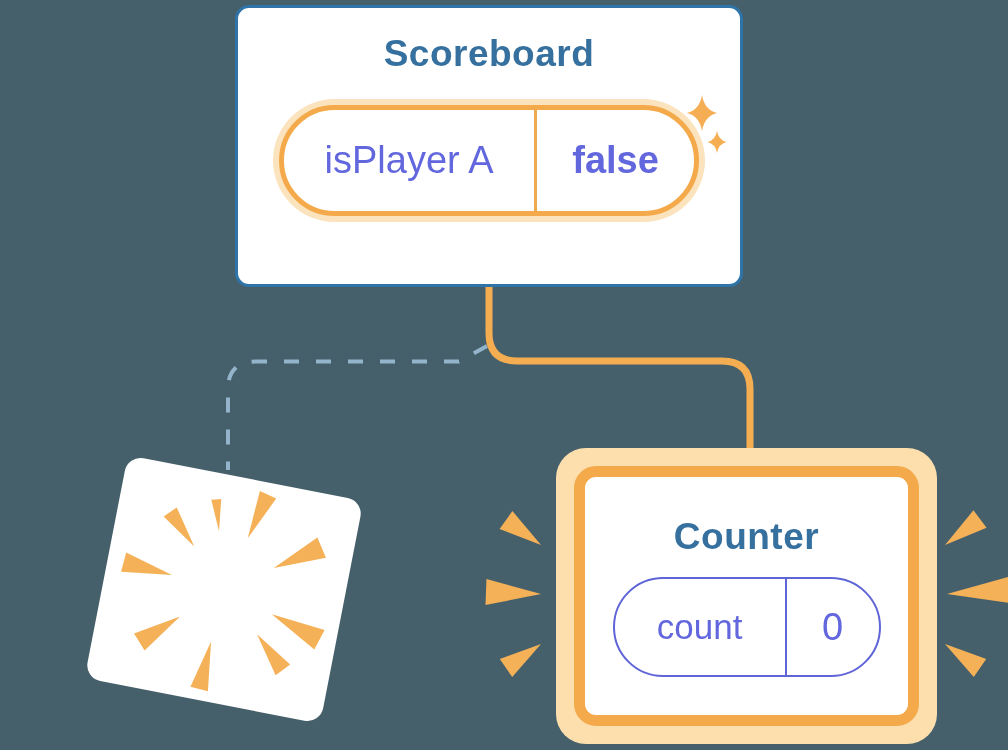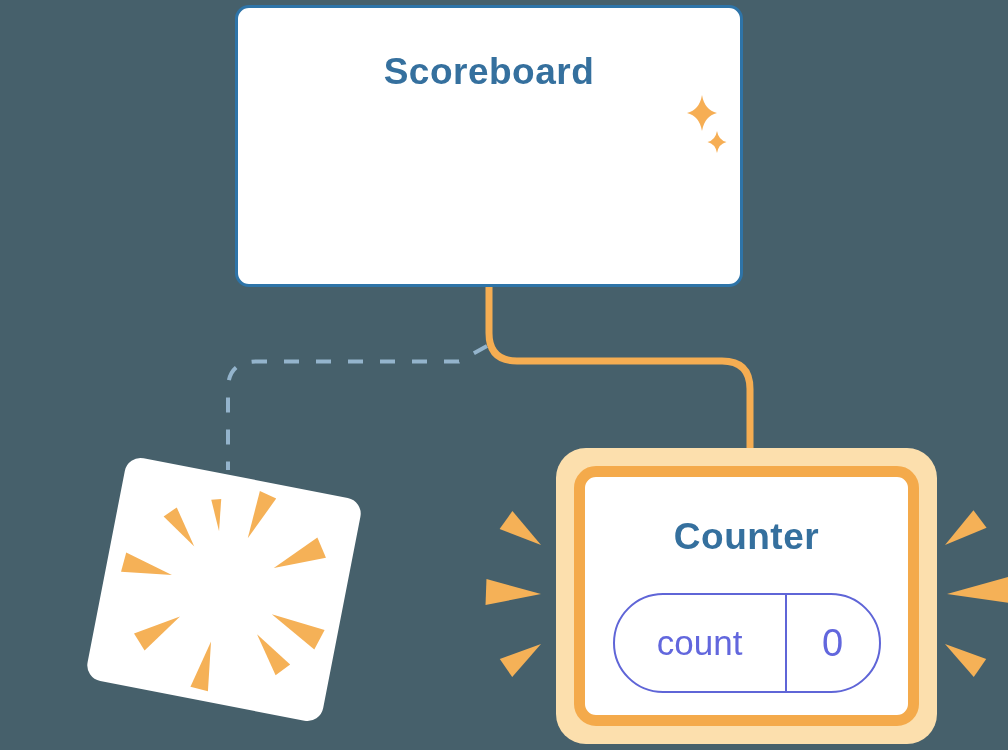--- a/index.html
+++ b/index.html
@@ -21,21 +21,21 @@
   .dashed-line{fill:none;stroke:var(--dashed-line);stroke-width:4;stroke-dasharray:15 17;}
 
   .destroyed-card{
     position:absolute;left:104px;top:476px;width:240px;height:227px;
     background:var(--card-bg);border-radius:16px;transform:rotate(11deg);
   }
 
   .card.scoreboard{
     position:absolute;left:235px;top:5px;width:508px;height:282px;
     background:var(--card-bg);border:3px solid var(--scoreboard-border);
-    border-radius:14px;box-sizing:border-box;padding-top:44px;
+    border-radius:14px;box-sizing:border-box;padding-top:26px;
   }
   .card-title{
     text-align:center;font-size:37px;font-weight:700;line-height:40px;
     color:var(--title-text);letter-spacing:0.5px;
   }
   .scoreboard-pill{
     width:432px;margin:25px auto 0;background:var(--orange-halo);
     border-radius:999px;padding:6px;box-sizing:border-box;
   }
   .pill-inner{
@@ -54,21 +54,21 @@
 
   .counter-outer{
     position:absolute;left:556px;top:448px;width:381px;height:296px;
     background:var(--counter-halo);border-radius:30px;padding:18px;box-sizing:border-box;
   }
   .counter-inner{
     height:100%;background:var(--card-bg);border:11px solid var(--orange);
     border-radius:22px;box-sizing:border-box;padding-top:40px;
   }
   .cpill{
-    width:268px;height:100px;margin:36px auto 0;background:var(--card-bg);
+    width:268px;height:100px;margin:20px auto 0;background:var(--card-bg);
     border:2px solid var(--state-border);border-radius:999px;
     display:flex;box-sizing:border-box;overflow:hidden;
   }
   .cpill-key{
     flex:0 0 64.5%;display:flex;align-items:center;justify-content:center;
     font-size:35px;color:var(--state-text);border-right:2px solid var(--state-border);
   }
   .cpill-value{
     flex:1;display:flex;align-items:center;justify-content:center;
     font-size:38px;color:var(--state-text);
@@ -101,20 +101,26 @@
         <polygon points="160.95580729067356,151.19190816349993 186.99738492135458,187.7820193208224 199.27335540247952,174.6176526916773" fill="#f5b157"></polygon>
         <polygon points="117.17385836288105,166.92599487674698 105.62173069418564,215.38781847353462 123.59706231976797,216.3298656859076" fill="#f5b157"></polygon>
         <polygon points="81.96960751580313,148.46391472324993 40.04464623745796,173.88629899005815 53.684613438707935,188.51337302244156" fill="#f5b157"></polygon>
         <polygon points="66.13154128596949,109.23315041781726 16.950903510419515,95.76968622801277 15.555774035537018,115.72096723320925" fill="#f5b157"></polygon>
         <polygon points="82.59433038239014,76.87776473613215 57.939325731838764,41.94739477414506 46.82479180449481,53.45683157956348" fill="#f5b157"></polygon>
       </svg>
   </div>
 
   <div class="card scoreboard">
     <div class="card-title">Scoreboard</div>
+    <div class="scoreboard-pill">
+      <div class="pill-inner">
+        <div class="pill-key">isPlayer A</div>
+        <div class="pill-value">false</div>
+      </div>
+    </div>
     <svg class="sparkles" id="sparkles" width="85" height="90" viewBox="0 0 85 90">
         <path d="M 34 17 Q 36.55 31.94 49 35 Q 36.55 38.06 34 53 Q 31.45 38.06 19 35 Q 31.45 31.94 34 17 Z" fill="#f6ae54"></path>
         <path d="M 49 53 Q 50.615 62.13 58.5 64 Q 50.615 65.87 49 75 Q 47.385 65.87 39.5 64 Q 47.385 62.13 49 53 Z" fill="#f6ae54"></path>
       </svg>
   </div>
 
   <div class="counter-outer">
     <div class="counter-inner">
       <div class="card-title">Counter</div>
       <div class="cpill">

